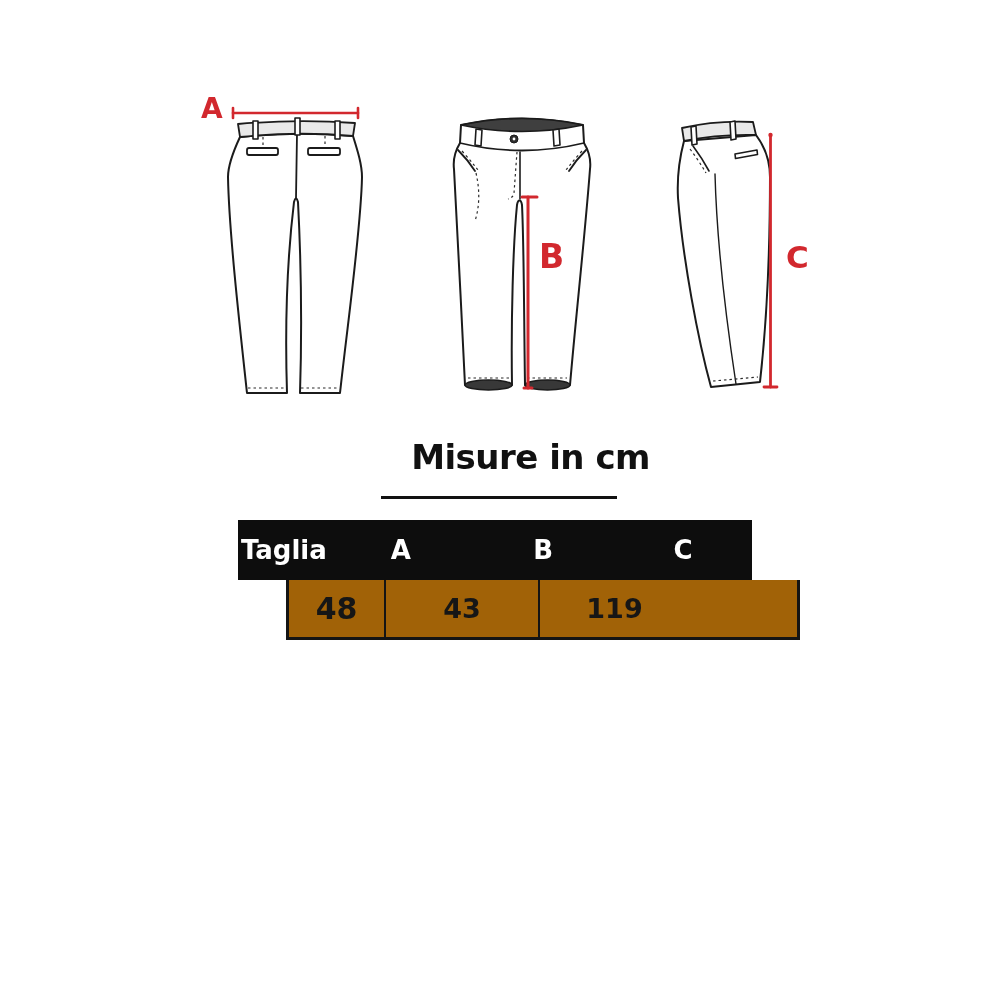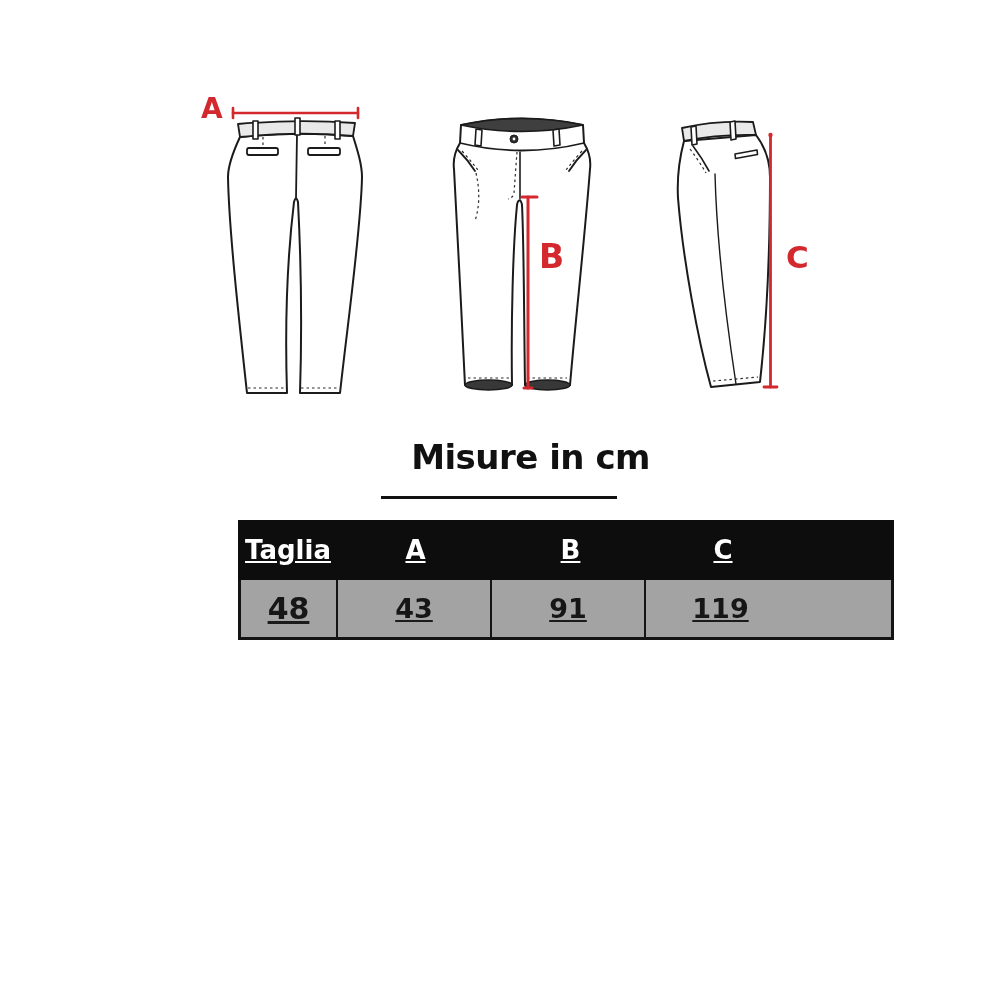--- a/index.html
+++ b/index.html
@@ -16,24 +16,24 @@
   #label-b{left:539px;top:240px;font-size:33px;}
   #label-c{left:786px;top:242px;font-size:31px;}
   #chart-title{
     position:absolute;left:330px;top:437px;width:320px;text-align:right;
     font-size:34px;font-weight:800;letter-spacing:-0.5px;color:#111;
     font-family:"DejaVu Sans","Liberation Sans",sans-serif;
   }
   #title-underline{position:absolute;left:381px;top:496px;width:236px;height:3px;background:#111;}
   
   #size-table{position:absolute;left:238px;top:520px;width:560px;}
-  .t-row{display:flex;width:656px;box-sizing:border-box;text-decoration:underline;}
+  .t-row{display:flex;width:514px;box-sizing:border-box;}
   .t-head{height:60px;background:#0d0d0d;color:#ffffff;}
   .t-head .t-cell{border:none;background:transparent;color:#ffffff;font-size:26px;font-weight:700;}
-  .t-body{height:60px;background:#a3a3a3;border:3px solid #141414;border-top:none;}
+  .t-body{height:60px;background:#a16207;border:3px solid #141414;border-top:none;margin-left:48px;}
   .t-cell{
     display:flex;align-items:center;justify-content:center;box-sizing:border-box;
     font-family:"DejaVu Sans","Liberation Sans",sans-serif;
   }
   .t-head .c0{width:100px;} .t-head .c1{width:155px;} .t-head .c2{width:155px;} .t-head .c3{width:150px;}
   .t-body .c0{width:97px;}  .t-body .c1{width:154px;} .t-body .c2{width:154px;} .t-body .c3{width:149px;border-radius:9px;}
   .t-body .t-cell{border-right:2px solid #141414;font-size:27px;font-weight:700;color:#161616;}
   .t-body .c3{border-right:none;}
   .t-body .c0{font-size:30px;font-weight:800;}
   svg{position:absolute;overflow:visible;}
@@ -164,18 +164,17 @@
   <div id="size-table">
     <div class="t-row t-head">
       <div class="t-cell c0">Taglia</div>
       <div class="t-cell c1">A</div>
       <div class="t-cell c2">B</div>
       <div class="t-cell c3">C</div>
     </div>
     <div class="t-row t-body">
       <div class="t-cell c0">48</div>
       <div class="t-cell c1">43</div>
-      <div class="t-cell c2">91</div>
       <div class="t-cell c3">119</div>
     </div>
   </div>
 
 </div>
 
 </body></html>

